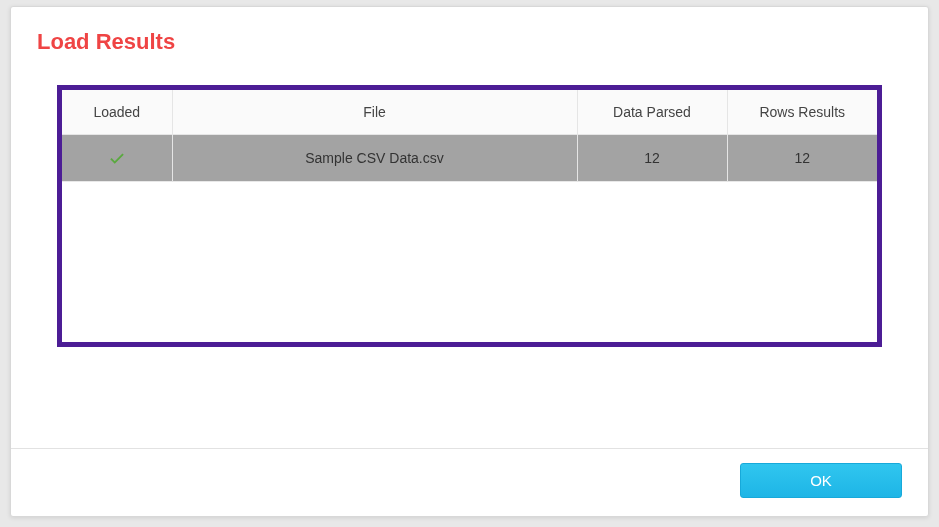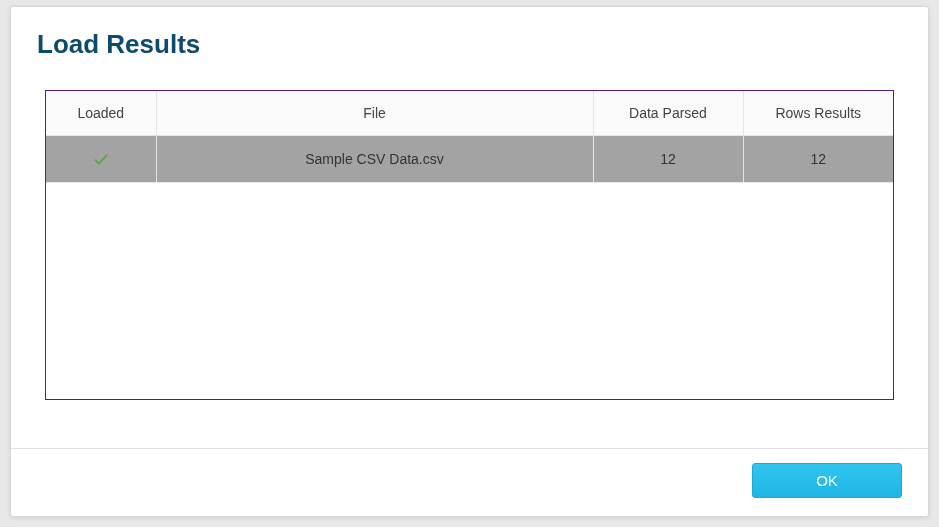--- a/index.html
+++ b/index.html
@@ -26,29 +26,29 @@
       border-radius: 3px;
       box-shadow: 0 1px 4px rgba(0,0,0,0.1);
       display: flex;
       flex-direction: column;
     }
     .dialog-body {
       flex: 1;
       padding: 22px 26px 10px 26px;
     }
     .dialog-title {
-      font-size: 26px;
+      font-size: 22px;
       font-weight: bold;
-      color: #0c4a6e;
+      color: #ef4444;
       margin-bottom: 30px;
     }
     .table-wrap {
-      margin: 0 8px;
-      border: 1px solid #4c1d95;
-      height: 310px;
+      margin: 0 20px;
+      border: 5px solid #4c1d95;
+      height: 262px;
       background: #fff;
     }
     table {
       width: 100%;
       border-collapse: collapse;
       table-layout: fixed;
     }
     th, td {
       text-align: center;
       font-size: 14px;
@@ -91,21 +91,21 @@
       padding: 14px 26px 18px 26px;
       display: flex;
       justify-content: flex-end;
     }
     .ok-button {
       background: linear-gradient(to bottom, #30c6ef, #1eb5e6);
       border: 1px solid #17a9da;
       color: #fff;
       font-size: 15px;
       padding: 8px 0;
-      width: 150px;
+      width: 162px;
       text-align: center;
       border-radius: 3px;
       cursor: pointer;
     }
   </style>
 </head>
 <body>
 
 <div class="dialog">
   <div class="dialog-body">

